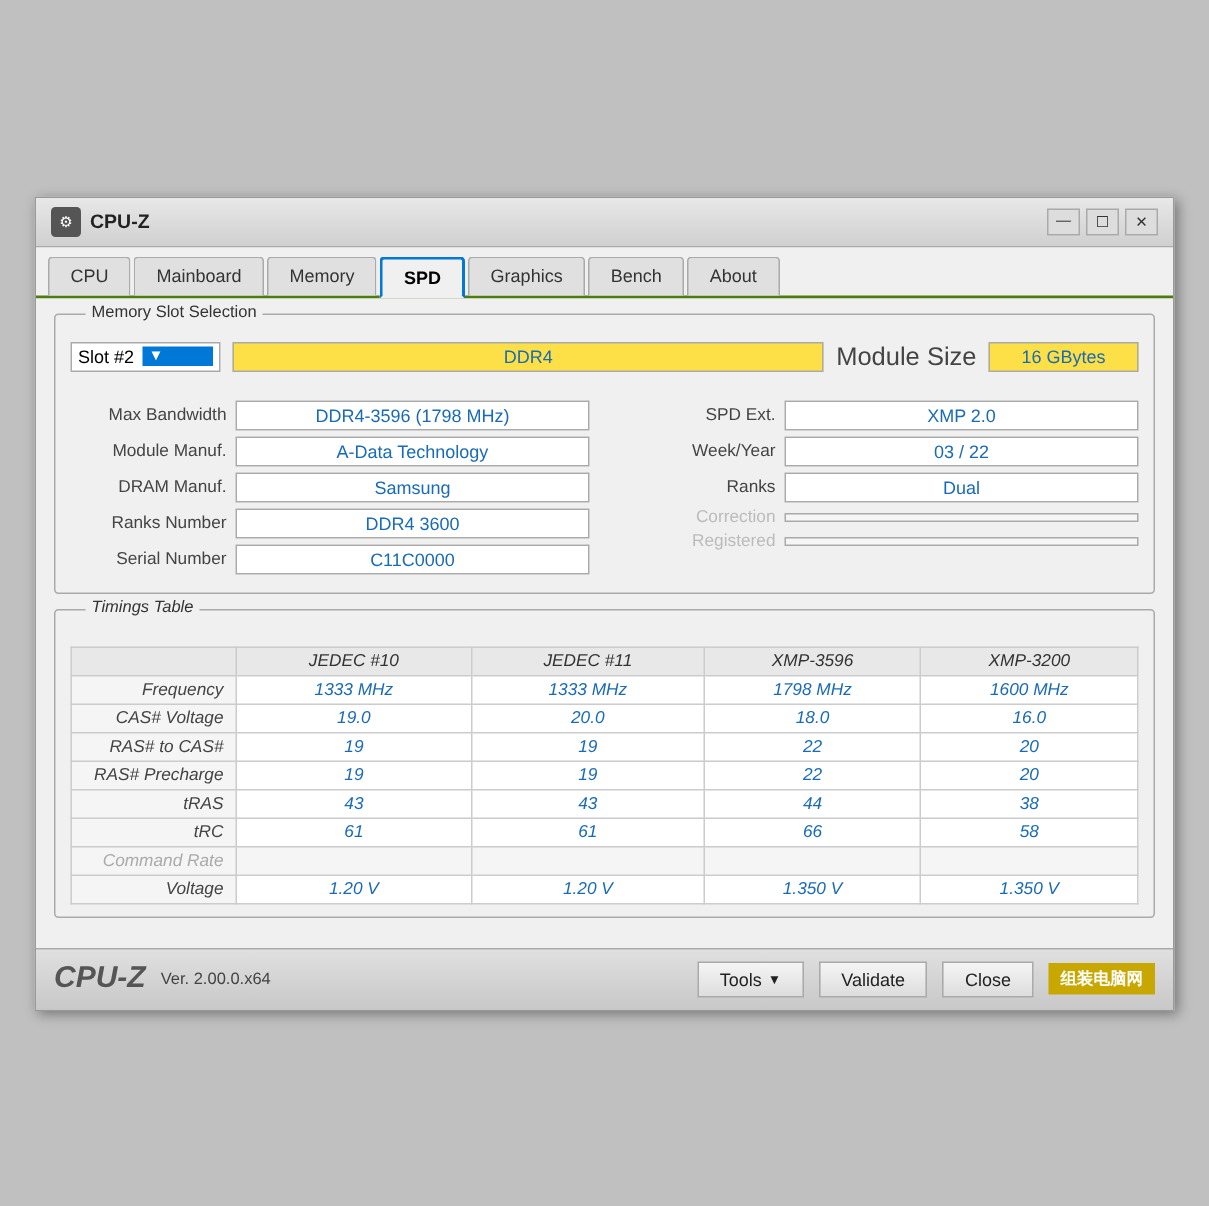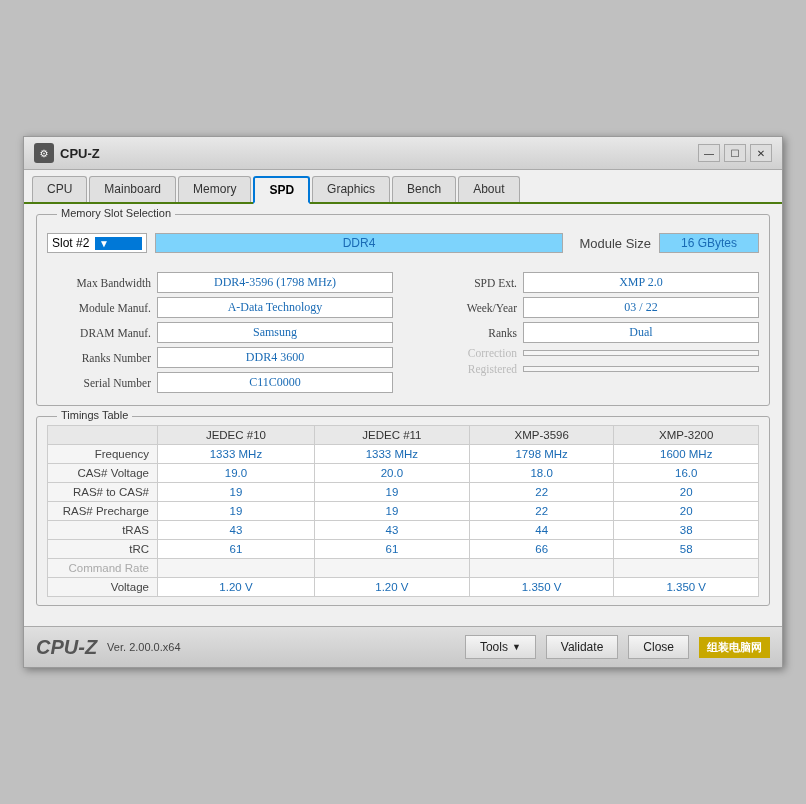--- a/index.html
+++ b/index.html
@@ -129,30 +129,29 @@
     .slot-select span { flex: 1; }
     .slot-select .arrow {
       background: #0078d7;
       color: white;
       padding: 1px 4px;
       font-size: 10px;
       margin-left: 4px;
     }
     .field-value {
       border: 1px solid #aaa;
-      background: #7dd3fc;
+      background: #fde047;
       padding: 2px 8px;
       color: #1a6bb5;
       text-align: center;
     }
     .info-row {
       display: flex;
       align-items: center;
       margin-bottom: 4px;
-      font-family: Liberation Serif, serif;
     }
     .info-label {
       text-align: right;
       color: #444;
       min-width: 110px;
       padding-right: 6px;
       font-size: 11.5px;
     }
     .info-val {
       border: 1px solid #aaa;
@@ -278,21 +277,21 @@
     <div class="group-box" style="padding-top:14px;">
       <span class="group-label">Memory Slot Selection</span>
       <div class="group-box-inner">
 
         <div class="slot-top-row">
           <div class="slot-select">
             <span>Slot #2</span>
             <span class="arrow">▼</span>
           </div>
           <div class="field-value" style="flex:1; min-width:120px;">DDR4</div>
-          <div style="color:#444; font-size:13px; text-align:right; min-width:80px;">Module Size</div>
+          <div style="color:#444; font-size:17px; text-align:right; min-width:80px;">Module Size</div>
           <div class="field-value" style="min-width:100px;">16 GBytes</div>
         </div>
 
         <div style="display:flex; gap:20px;">
 
           <div style="flex:1;">
             <div class="info-row">
               <div class="info-label">Max Bandwidth</div>
               <div class="info-val">DDR4-3596 (1798 MHz)</div>
             </div>
@@ -333,21 +332,21 @@
             </div>
             <div class="info-row">
               <div class="info-label" style="color:#bbb;">Registered</div>
               <div class="info-val greyed"></div>
             </div>
           </div>
         </div>
       </div>
     </div>
 
-    <div class="group-box" style="padding-top:4px;">
+    <div class="group-box" style="padding-top:20px;font-style:italic;">
       <span class="group-label">Timings Table</span>
       <div class="group-box-inner">
         <table class="timings-table">
           <thead>
             <tr>
               <th style="width:110px;"></th>
               <th>JEDEC #10</th>
               <th>JEDEC #11</th>
               <th>XMP-3596</th>
               <th>XMP-3200</th>

